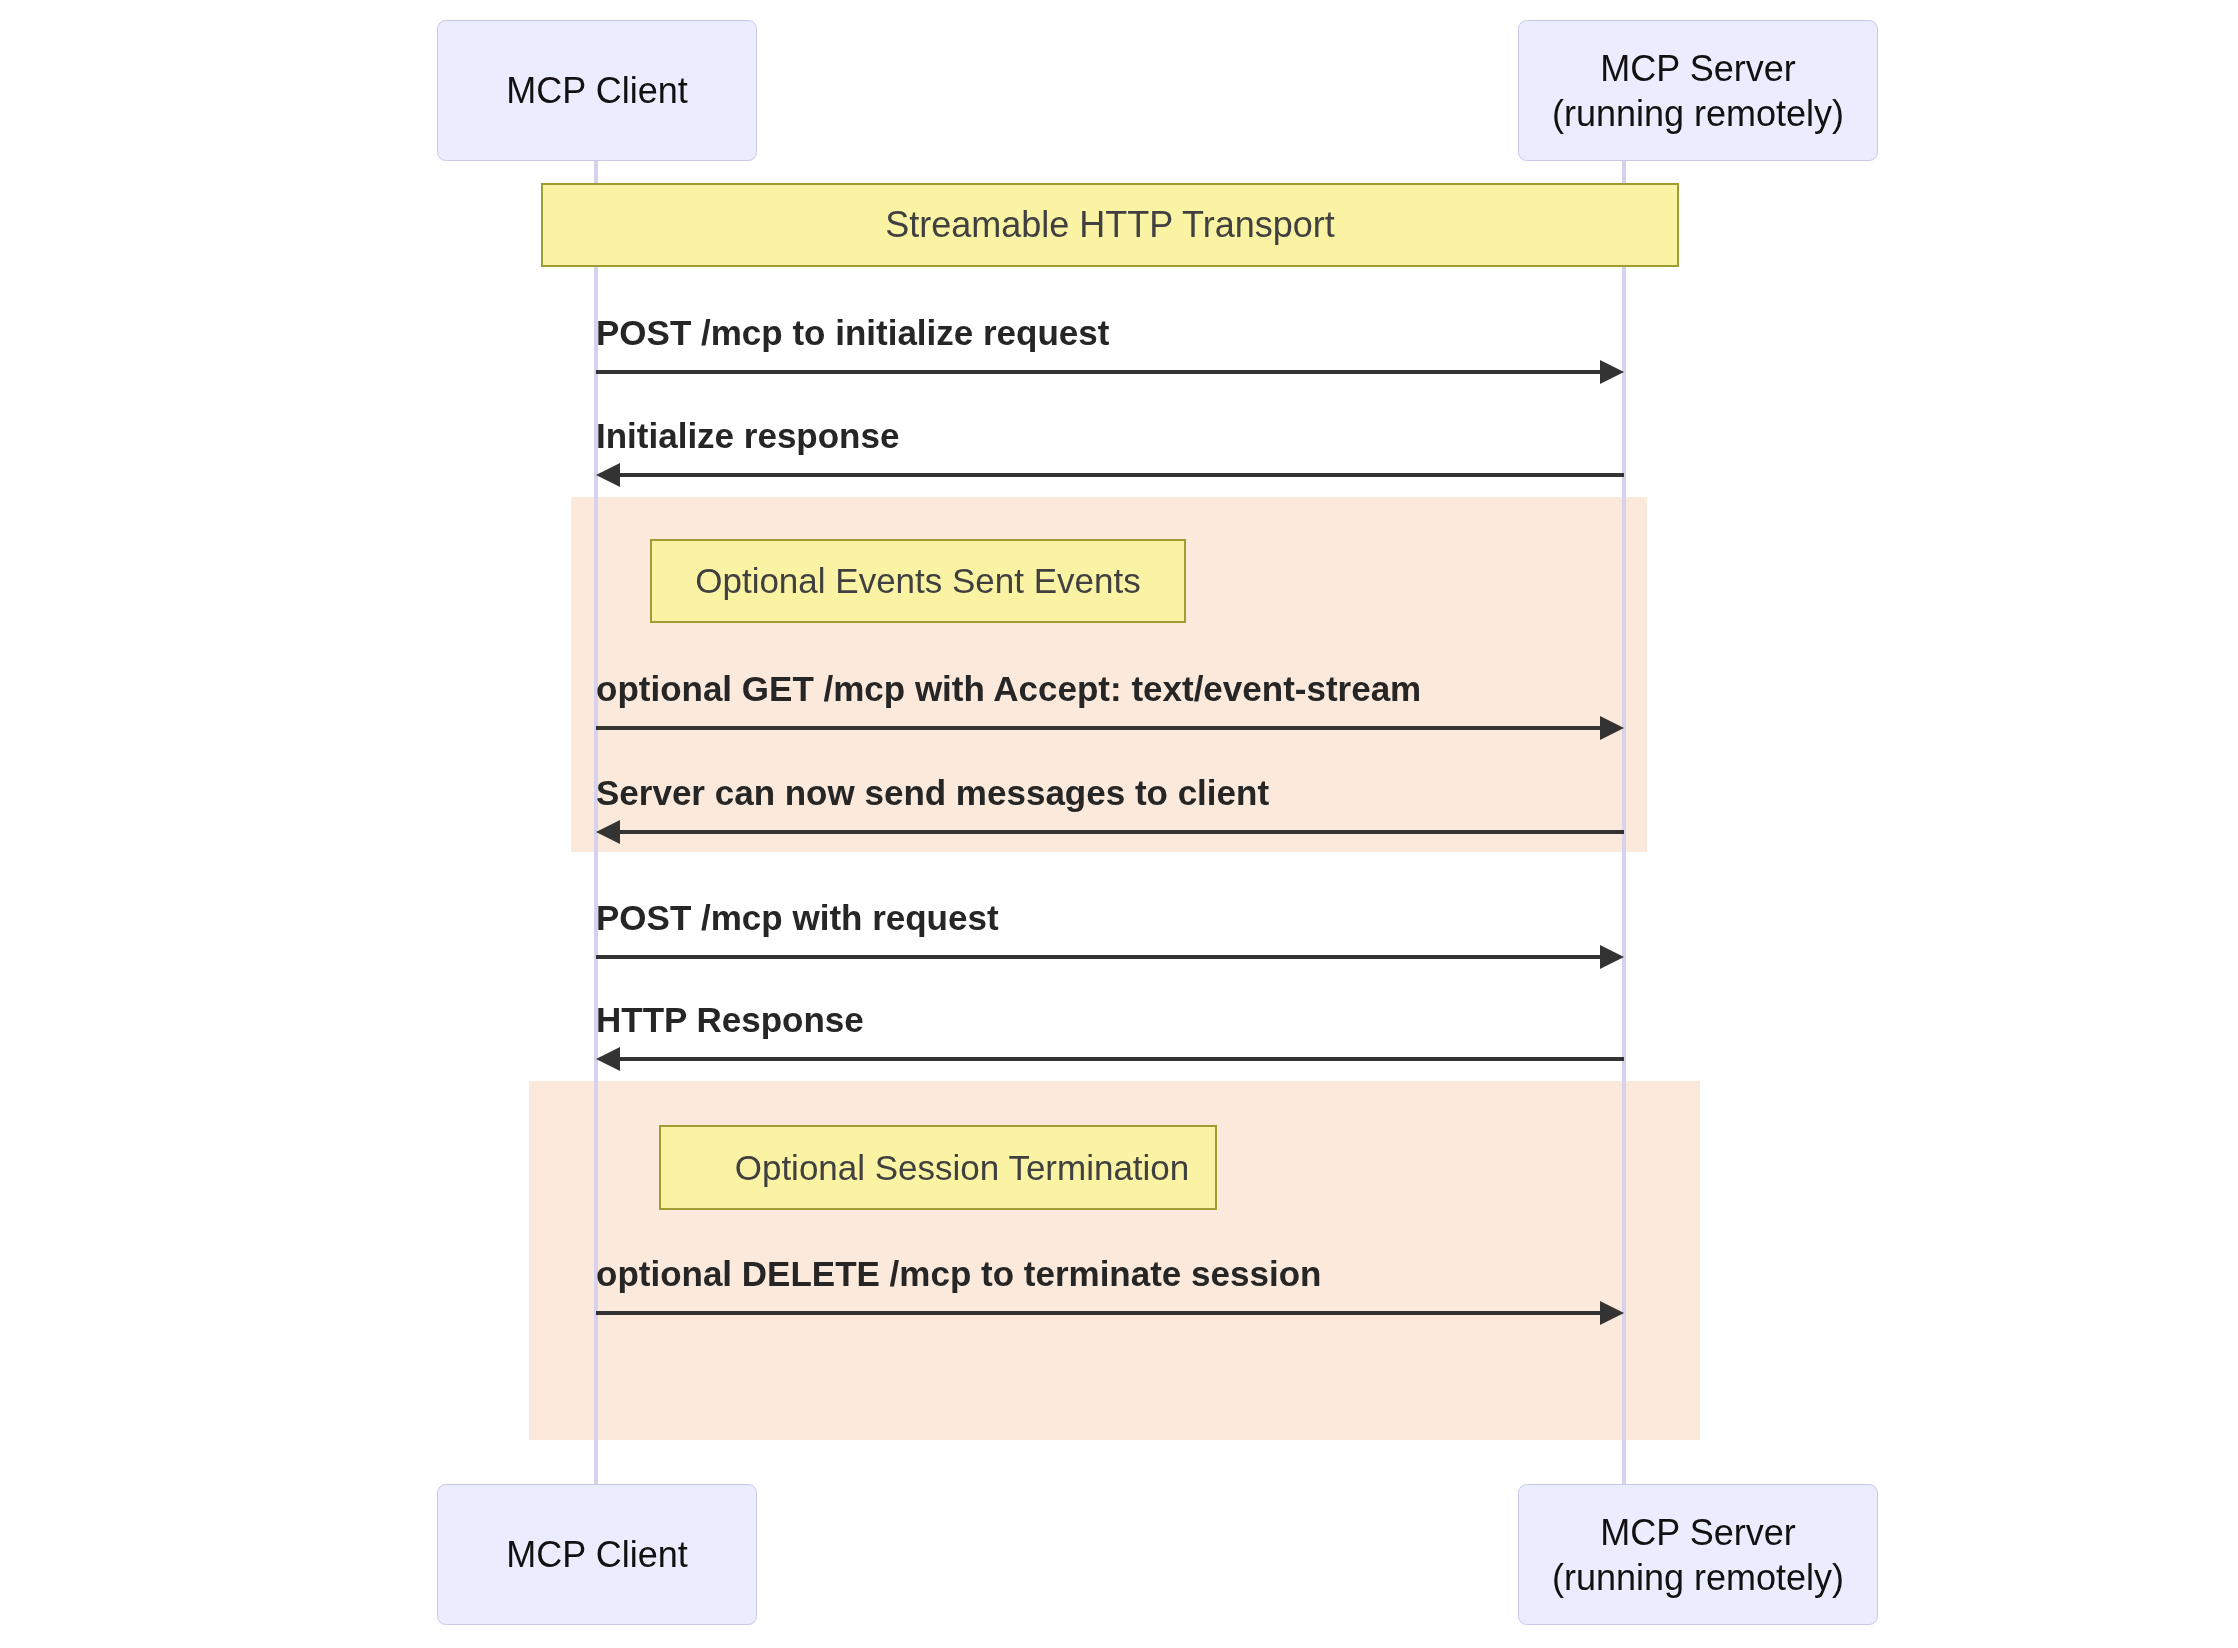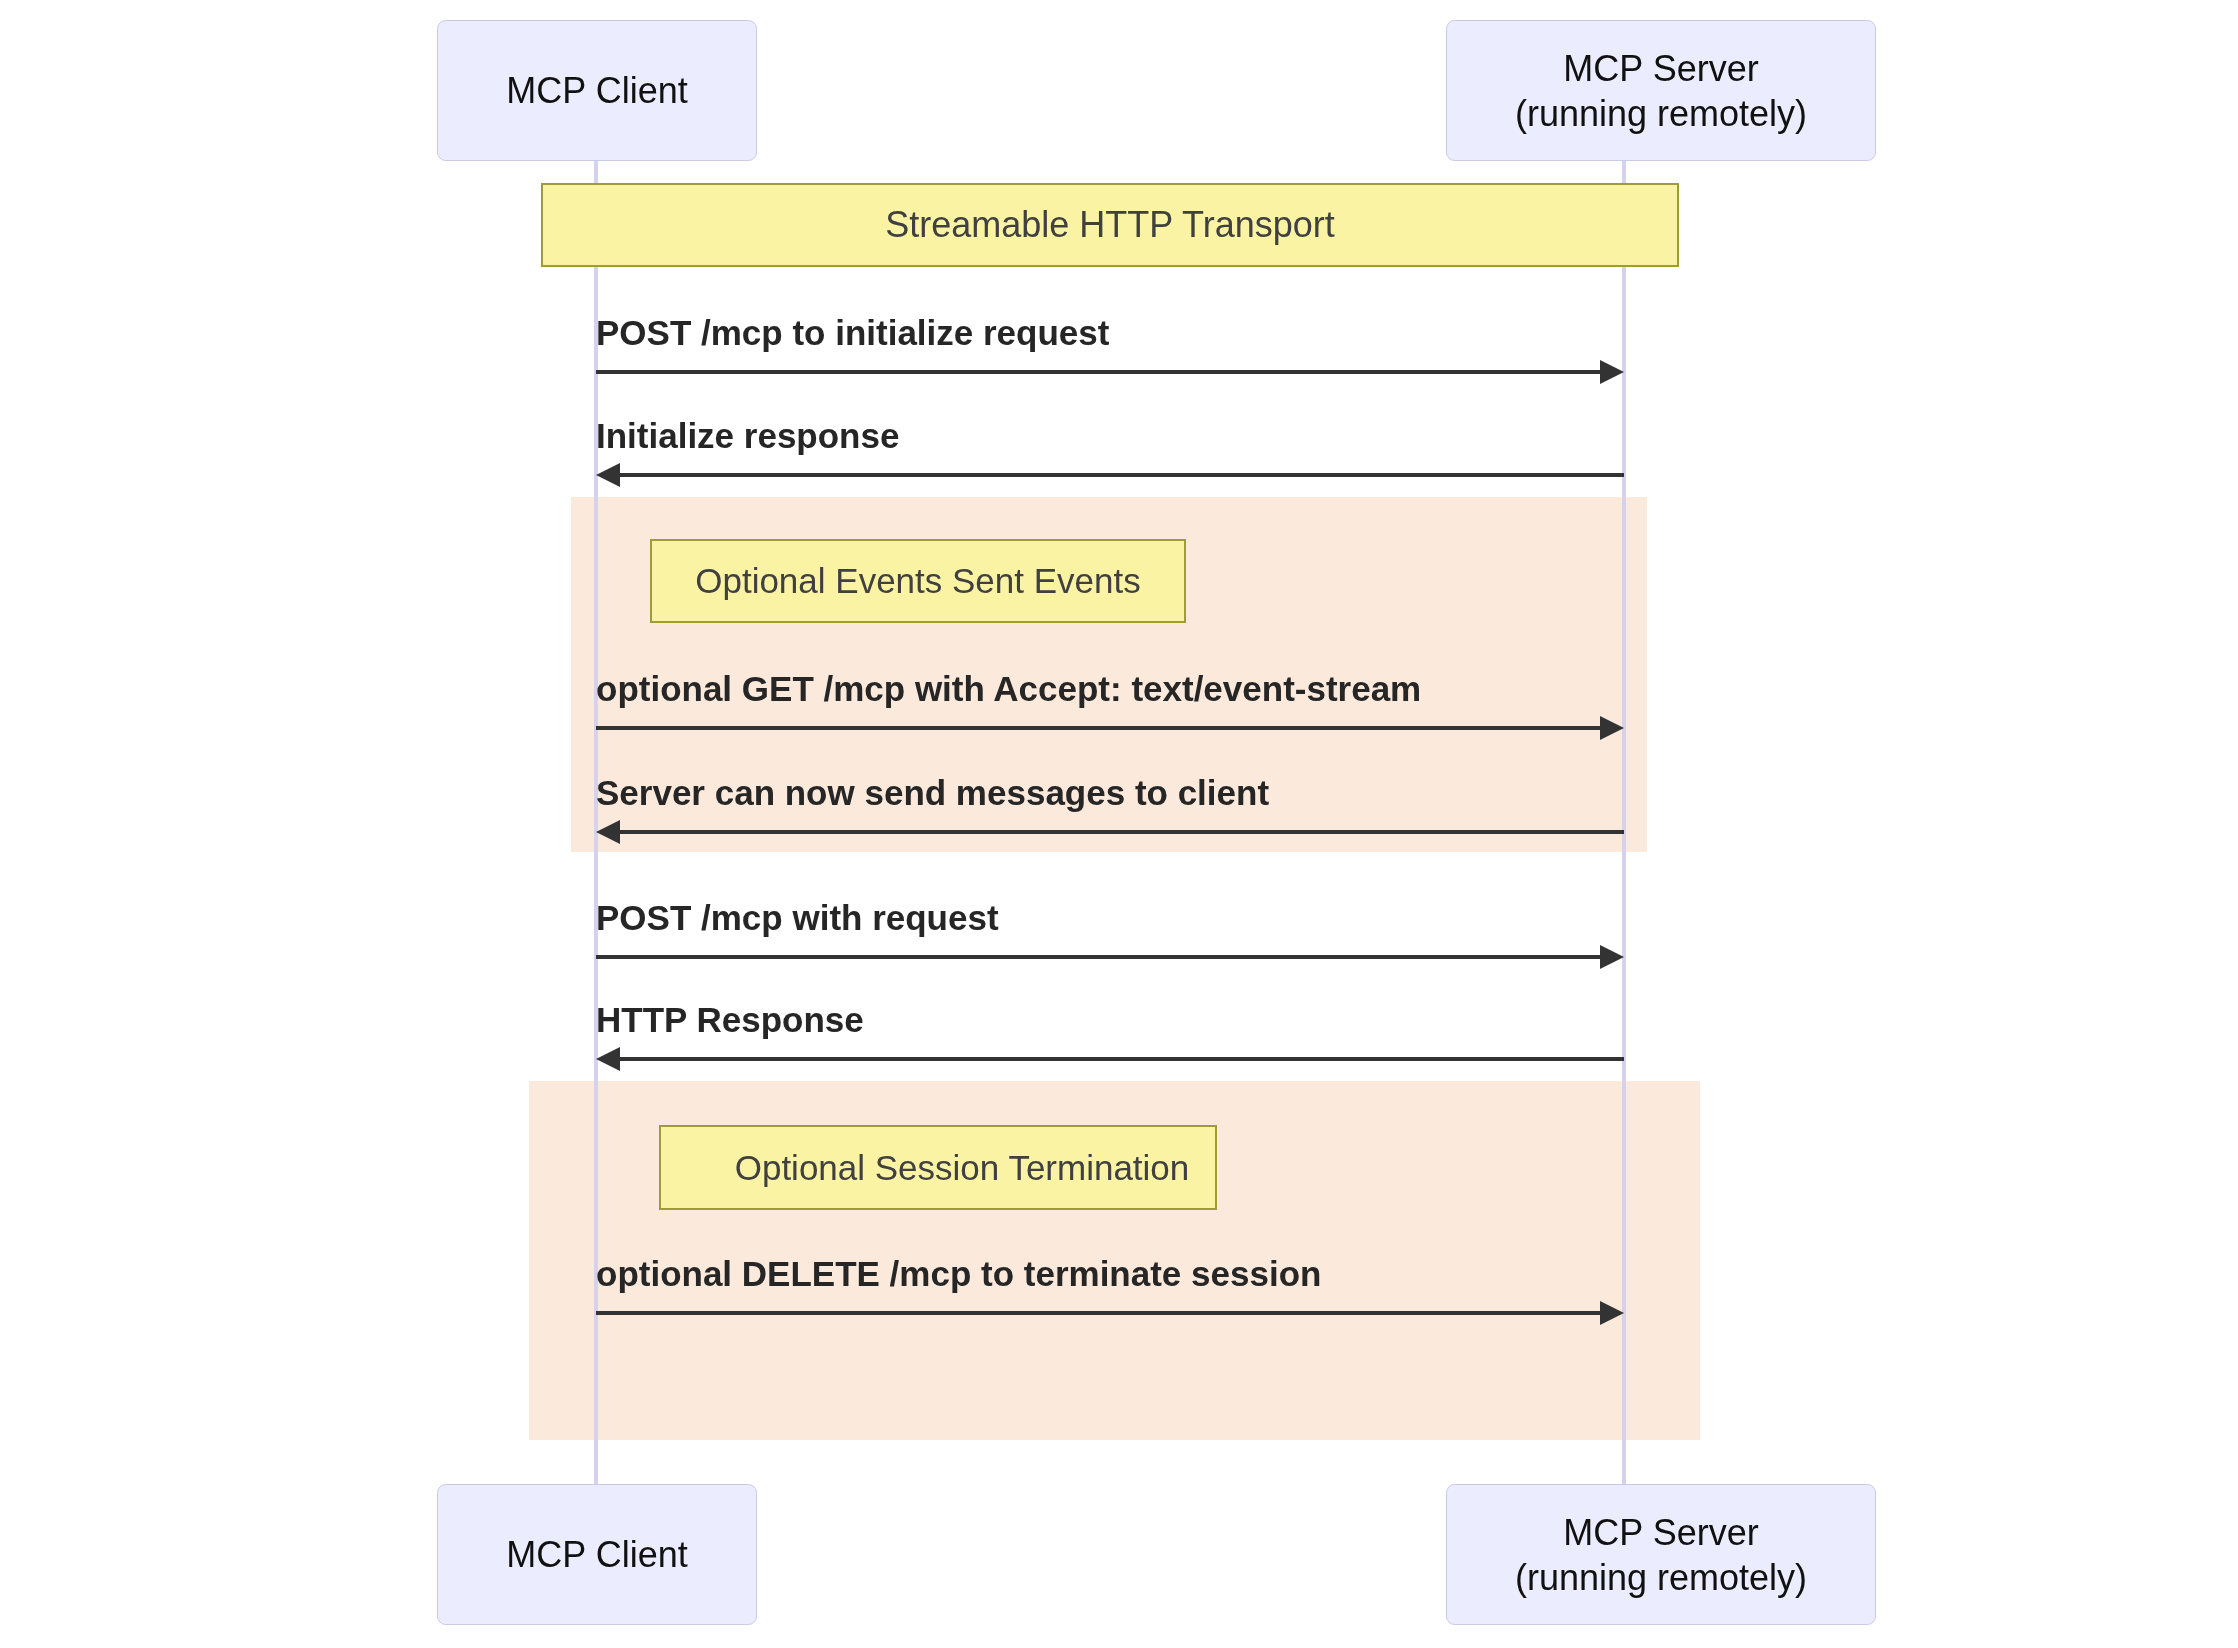--- a/index.html
+++ b/index.html
@@ -22,21 +22,21 @@
 
   
   .actor {
     position:absolute; box-sizing:border-box; z-index:4;
     background:#ECECFF; border:1.7px solid #C9C9E8; border-radius:8.7px;
     display:flex; align-items:center; justify-content:center;
     font-size:36px; color:#111111; text-align:center; line-height:1.25;
     white-space:pre-line;
   }
   .actor.client { left:437px;  width:320px; }
-  .actor.server { left:1446px; width:430px; }
+  .actor.server { left:1518px; width:360px; }
   .actor.top    { top:20px;    height:141px; }
   .actor.bottom { top:1484px;  height:141px; }
 
   
   .ybox {
     position:absolute; box-sizing:border-box; z-index:4;
     background:#FAF3A4; border:2.6px solid #9D9D33;
     display:flex; align-items:center; justify-content:center;
     font-size:36px; color:#404040; text-align:center;
   }

